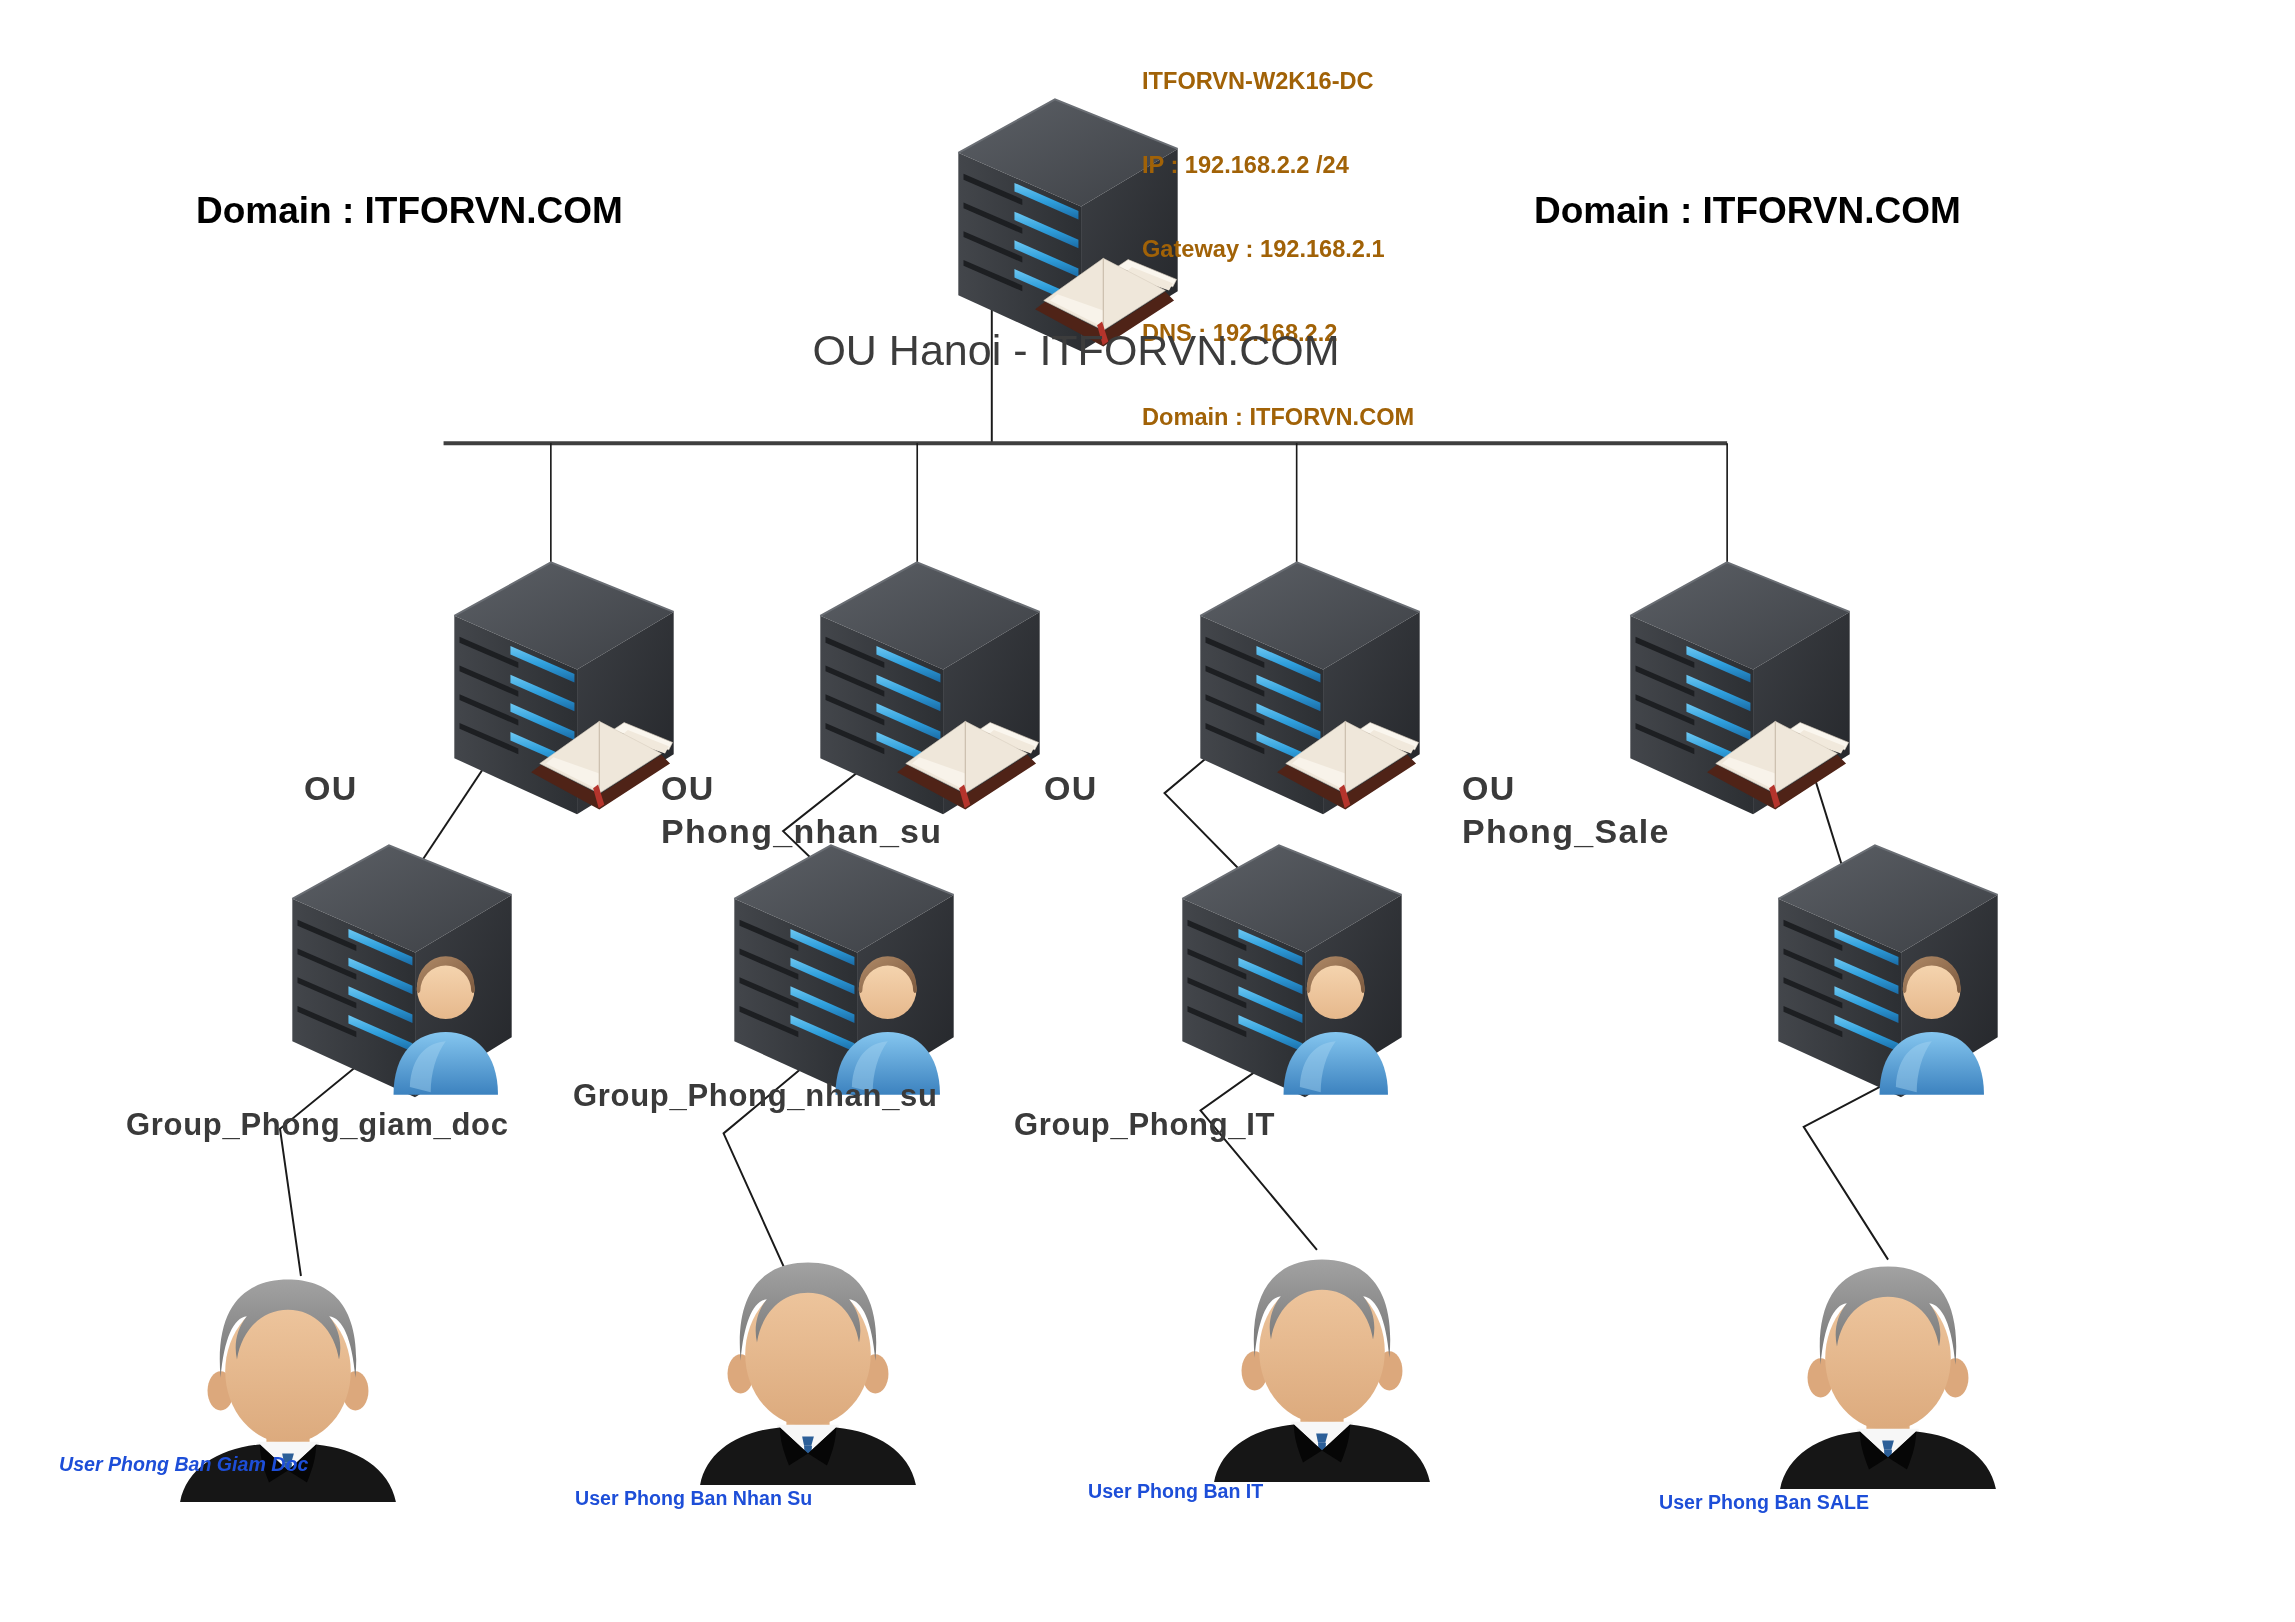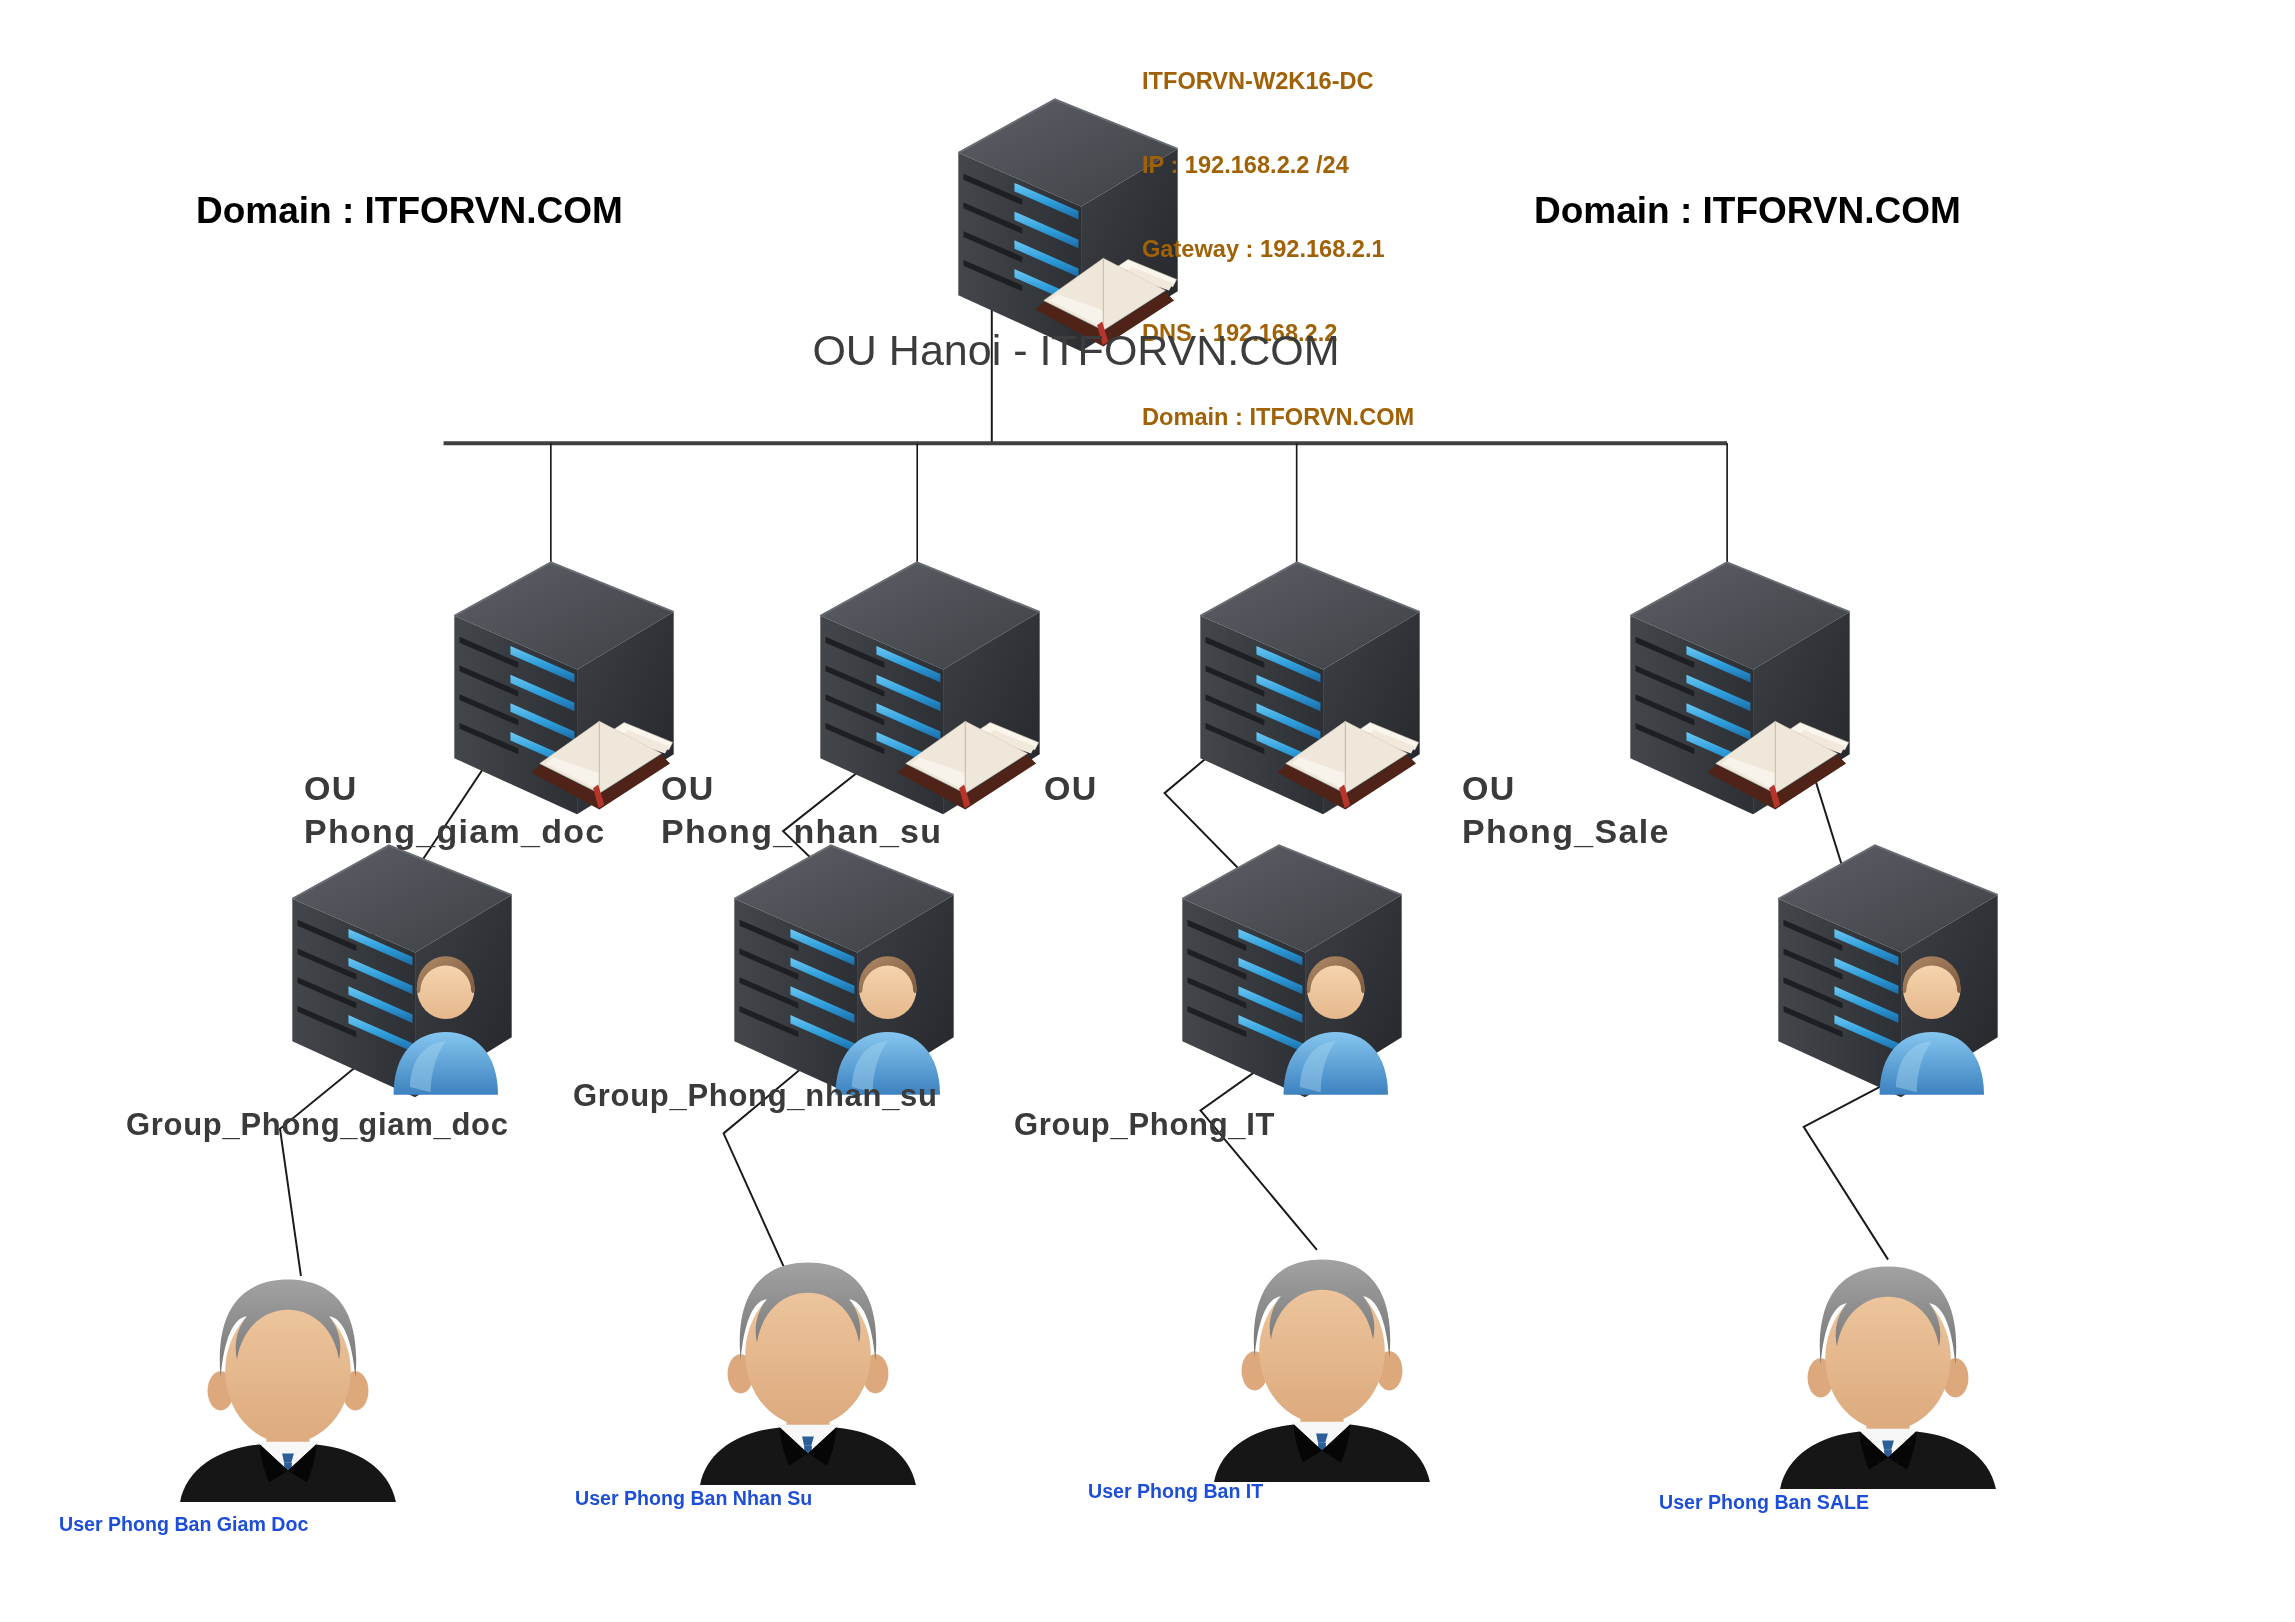--- a/index.html
+++ b/index.html
@@ -210,37 +210,36 @@
     </svg>
   <svg class="icon" style="left:1214px;top:1240px;" width="216" height="242" viewBox="0 0 330 370">
       <use href="#sym-user"></use>
     </svg>
   <svg class="icon" style="left:1780px;top:1247px;" width="216" height="242" viewBox="0 0 330 370">
       <use href="#sym-user"></use>
     </svg>
 
   <div class="lbl ou-lbl" style="left:304px;top:767px;">
     <span style="display:block">OU</span>
-    <span style="display:block">Phong_giam_doc</span>
   </div>
   <div class="lbl ou-lbl" style="left:661px;top:767px;">
     <span style="display:block">OU</span>
     <span style="display:block">Phong_nhan_su</span>
   </div>
   <div class="lbl ou-lbl" style="left:1044px;top:767px;">
     <span style="display:block">OU</span>
   </div>
   <div class="lbl ou-lbl" style="left:1462px;top:767px;">
     <span style="display:block">OU</span>
     <span style="display:block">Phong_Sale</span>
   </div>
 
   <div class="lbl grp-lbl" style="left:126px;top:1107px;">Group_Phong_giam_doc</div>
   <div class="lbl grp-lbl" style="left:573px;top:1078px;">Group_Phong_nhan_su</div>
   <div class="lbl grp-lbl" style="left:1014px;top:1107px;">Group_Phong_IT</div>
 
-  <div class="lbl usr-lbl" style="left:59px;top:1513px;">User Phong Ban Giam Doc</div>
+  <div class="lbl usr-lbl" style="left:59px;top:1453px;font-style:italic;">User Phong Ban Giam Doc</div>
   <div class="lbl usr-lbl" style="left:575px;top:1487px;">User Phong Ban Nhan Su</div>
   <div class="lbl usr-lbl" style="left:1088px;top:1480px;">User Phong Ban IT</div>
   <div class="lbl usr-lbl" style="left:1659px;top:1491px;">User Phong Ban SALE</div>
 
 </div>
 
 
 </body></html>

